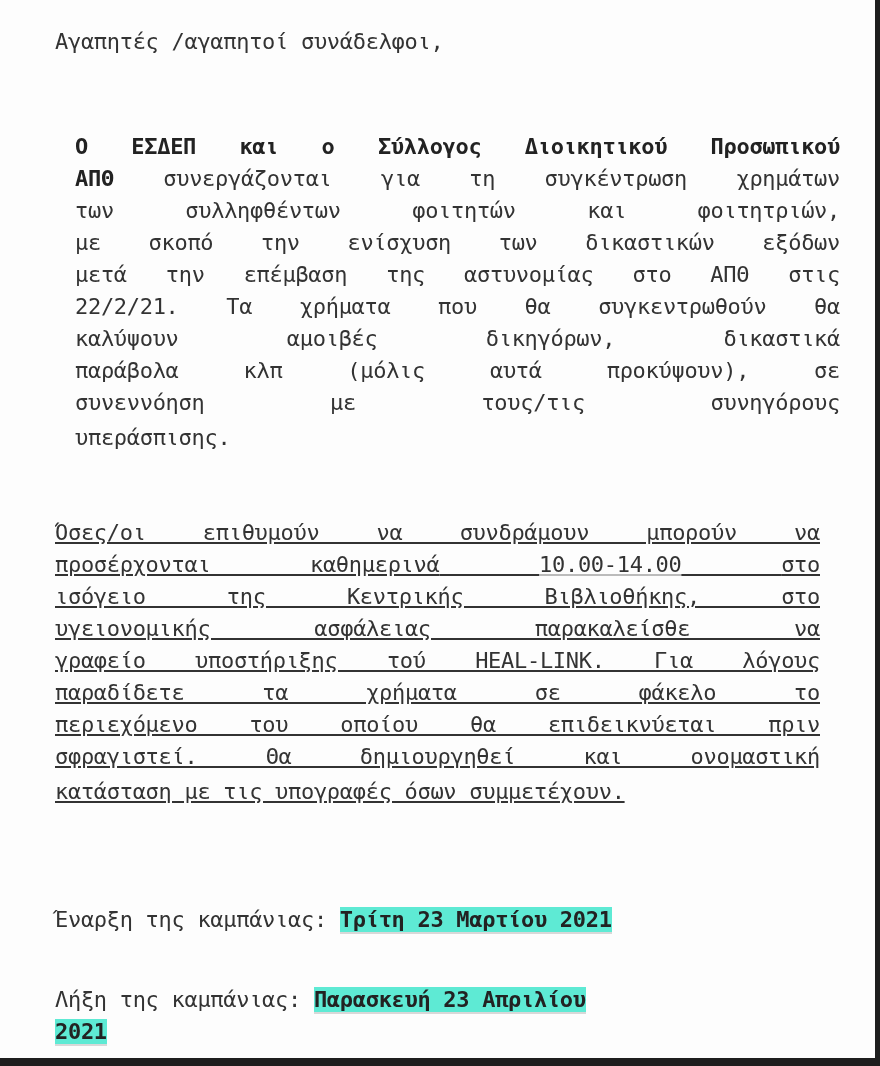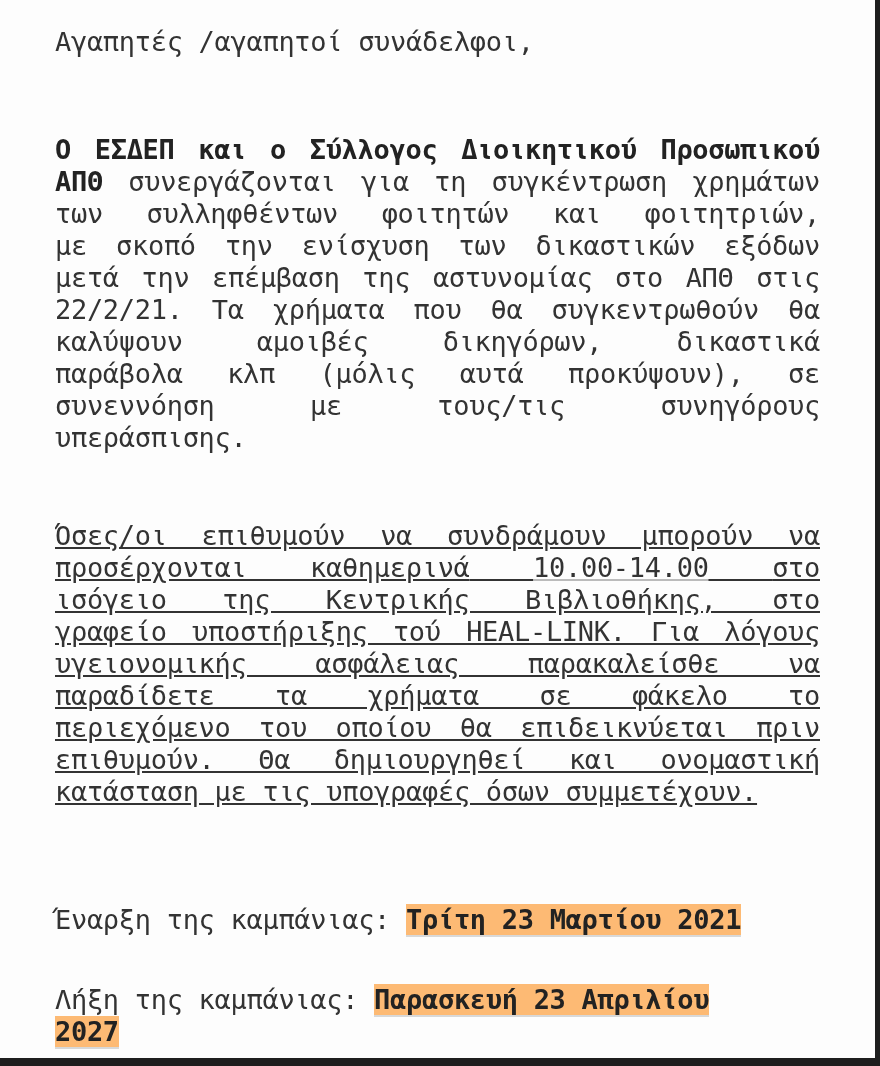--- a/index.html
+++ b/index.html
@@ -7,73 +7,73 @@
     width:880px; height:1066px; overflow:hidden; position:relative;
     background:#1e1e1e;
     font-family:"DejaVu Sans Mono","Liberation Mono",monospace;
   }
   .page {
     position:absolute; left:0; top:0; width:875px; height:1058px;
     background:#fdfdfd;
   }
   .textcol {
     position:absolute; left:55px; width:765px;
-    font-size:27px; color:#333; letter-spacing:-0.3px;
+    font-size:22px; color:#333; letter-spacing:-0.3px;
   }
   .line { height:32px; line-height:32px; white-space:nowrap; }
   .just { text-align:justify; text-align-last:justify; white-space:normal; height:32px; overflow:hidden; }
   .b { font-weight:bold; color:#222; }
-  .hl { background:#fdba74; box-shadow:0 2px 0 #d8d8d8; }
+  .hl { background:#5eead4; box-shadow:0 2px 0 #d8d8d8; }
   .u { text-decoration:underline; text-decoration-color:#bbb; }
   .bottom-bar {
     position:absolute; left:0; top:1058px; width:880px; height:8px; background:#1e1e1e;
   }
   .right-bar {
     position:absolute; left:875px; top:0; width:5px; height:1066px; background:#1e1e1e;
   }
 </style>
 </head>
 <body>
 
 <div class="page">
 
   <div class="textcol" style="top:26px;">
     <div class="line">Αγαπητές /αγαπητοί συνάδελφοι,</div>
   </div>
 
-  <div class="textcol" style="top:134px;">
+  <div class="textcol" style="top:134px;margin-left:20px;">
     <div class="just"><span class="b">Ο ΕΣΔΕΠ και ο Σύλλογος Διοικητικού Προσωπικού</span></div>
     <div class="just"><span class="b">ΑΠΘ</span><span> συνεργάζονται για τη συγκέντρωση χρημάτων</span></div>
     <div class="just">των συλληφθέντων φοιτητών και φοιτητριών,</div>
     <div class="just">με σκοπό την ενίσχυση των δικαστικών εξόδων</div>
     <div class="just">μετά την επέμβαση της αστυνομίας στο ΑΠΘ στις</div>
     <div class="just">22/2/21. Τα χρήματα που θα συγκεντρωθούν θα</div>
     <div class="just">καλύψουν αμοιβές δικηγόρων, δικαστικά</div>
     <div class="just">παράβολα κλπ (μόλις αυτά προκύψουν), σε</div>
     <div class="just">συνεννόηση με τους/τις συνηγόρους</div>
     <div class="line">υπεράσπισης.</div>
   </div>
 
   <div class="textcol" style="top:520px;text-decoration:underline;">
     <div class="just">Όσες/οι επιθυμούν να συνδράμουν μπορούν να</div>
     <div class="just"><span>προσέρχονται καθημερινά</span> <span class="u">10.00-14.00</span> <span>στο</span></div>
     <div class="just">ισόγειο της Κεντρικής Βιβλιοθήκης, στο</div>
+    <div class="just">υγειονομικής ασφάλειας παρακαλείσθε να</div>
     <div class="just">γραφείο υποστήριξης τού HEAL-LINK. Για λόγους</div>
-    <div class="just">υγειονομικής ασφάλειας παρακαλείσθε να</div>
     <div class="just">παραδίδετε τα χρήματα σε φάκελο το</div>
     <div class="just">περιεχόμενο του οποίου θα επιδεικνύεται πριν</div>
-    <div class="just">επιθυμούν. Θα δημιουργηθεί και ονομαστική</div>
+    <div class="just">σφραγιστεί. Θα δημιουργηθεί και ονομαστική</div>
     <div class="line">κατάσταση με τις υπογραφές όσων συμμετέχουν.</div>
   </div>
 
   <div class="textcol" style="top:904px;">
     <div class="line"><span>Έναρξη της καμπάνιας: </span><span class="b hl">Τρίτη 23 Μαρτίου 2021</span></div>
   </div>
 
   <div class="textcol" style="top:984px;">
     <div class="line"><span>Λήξη της καμπάνιας: </span><span class="b hl">Παρασκευή 23 Απριλίου</span></div>
-    <div class="line"><span class="b hl">2027</span></div>
+    <div class="line"><span class="b hl">2021</span></div>
   </div>
 
 </div>
 
 <div class="right-bar"></div>
 <div class="bottom-bar"></div>
 
 </body></html>

